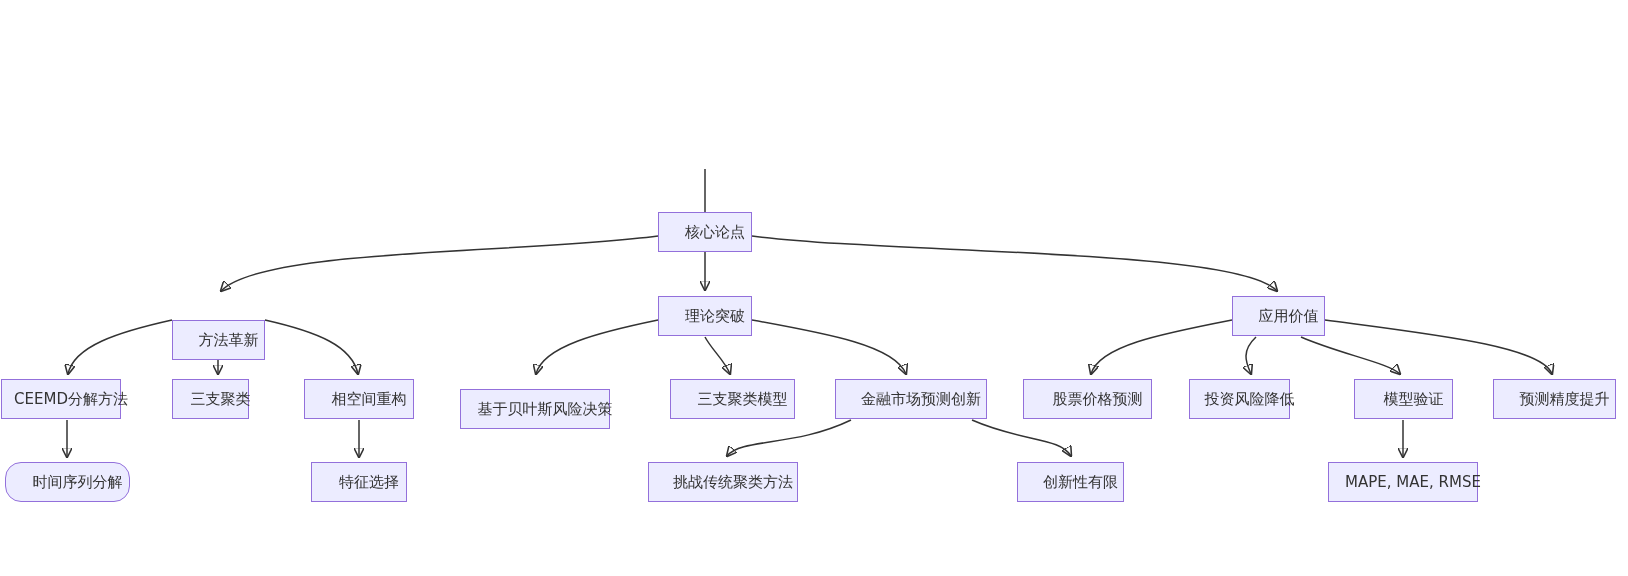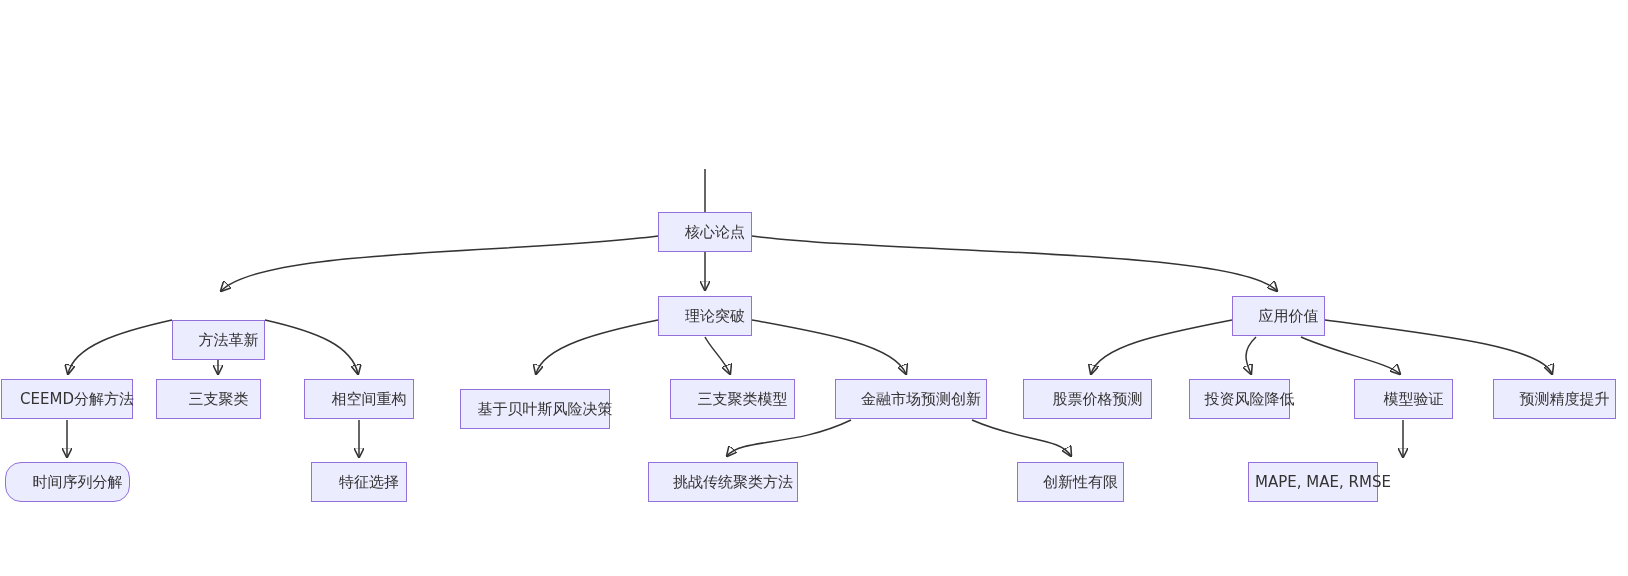--- a/index.html
+++ b/index.html
@@ -73,30 +73,30 @@
 
     <path d="M 1403 420 L 1403 457" marker-end="url(#arrow)"></path>
   </svg>
 
   <div class="node" style="left:658px;  top:212px; width:94px;">核心论点</div>
 
   <div class="node" style="left:172px;  top:296px; width:93px;margin-top:24px;">方法革新</div>
   <div class="node" style="left:658px;  top:296px; width:94px;">理论突破</div>
   <div class="node" style="left:1232px; top:296px; width:93px;">应用价值</div>
 
-  <div class="node" style="left:1px;    top:379px; width:132px;">CEEMD分解方法</div>
-  <div class="node" style="left:156px;  top:379px; width:105px;">三支聚类</div>
+  <div class="node" style="left:1px;    top:379px; width:120px;">CEEMD分解方法</div>
+  <div class="node" style="left:172px;  top:379px; width:77px;">三支聚类</div>
   <div class="node" style="left:304px; top:379px; width:110px;">相空间重构</div>
   <div class="node" style="left:460px;  top:379px; width:150px;margin-top:10px;">基于贝叶斯风险决策</div>
   <div class="node" style="left:670px;  top:379px; width:125px;">三支聚类模型</div>
   <div class="node" style="left:835px; top:379px; width:152px;">金融市场预测创新</div>
   <div class="node" style="left:1023px; top:379px; width:129px;">股票价格预测</div>
   <div class="node" style="left:1189px; top:379px; width:101px;">投资风险降低</div>
   <div class="node" style="left:1354px; top:379px; width:99px;">模型验证</div>
   <div class="node" style="left:1493px; top:379px; width:123px;">预测精度提升</div>
 
   <div class="node" style="left:5px; top:462px; width:125px;border-radius:16px;">时间序列分解</div>
   <div class="node" style="left:648px; top:462px; width:150px;">挑战传统聚类方法</div>
   <div class="node" style="left:311px;  top:462px; width:96px;">特征选择</div>
   <div class="node" style="left:1017px; top:462px; width:107px;">创新性有限</div>
-  <div class="node" style="left:1248px; top:462px; width:130px;">MAPE, MAE, RMSE</div>
+  <div class="node" style="left:1328px; top:462px; width:150px;">MAPE, MAE, RMSE</div>
 
 </div>
 
 </body></html>

